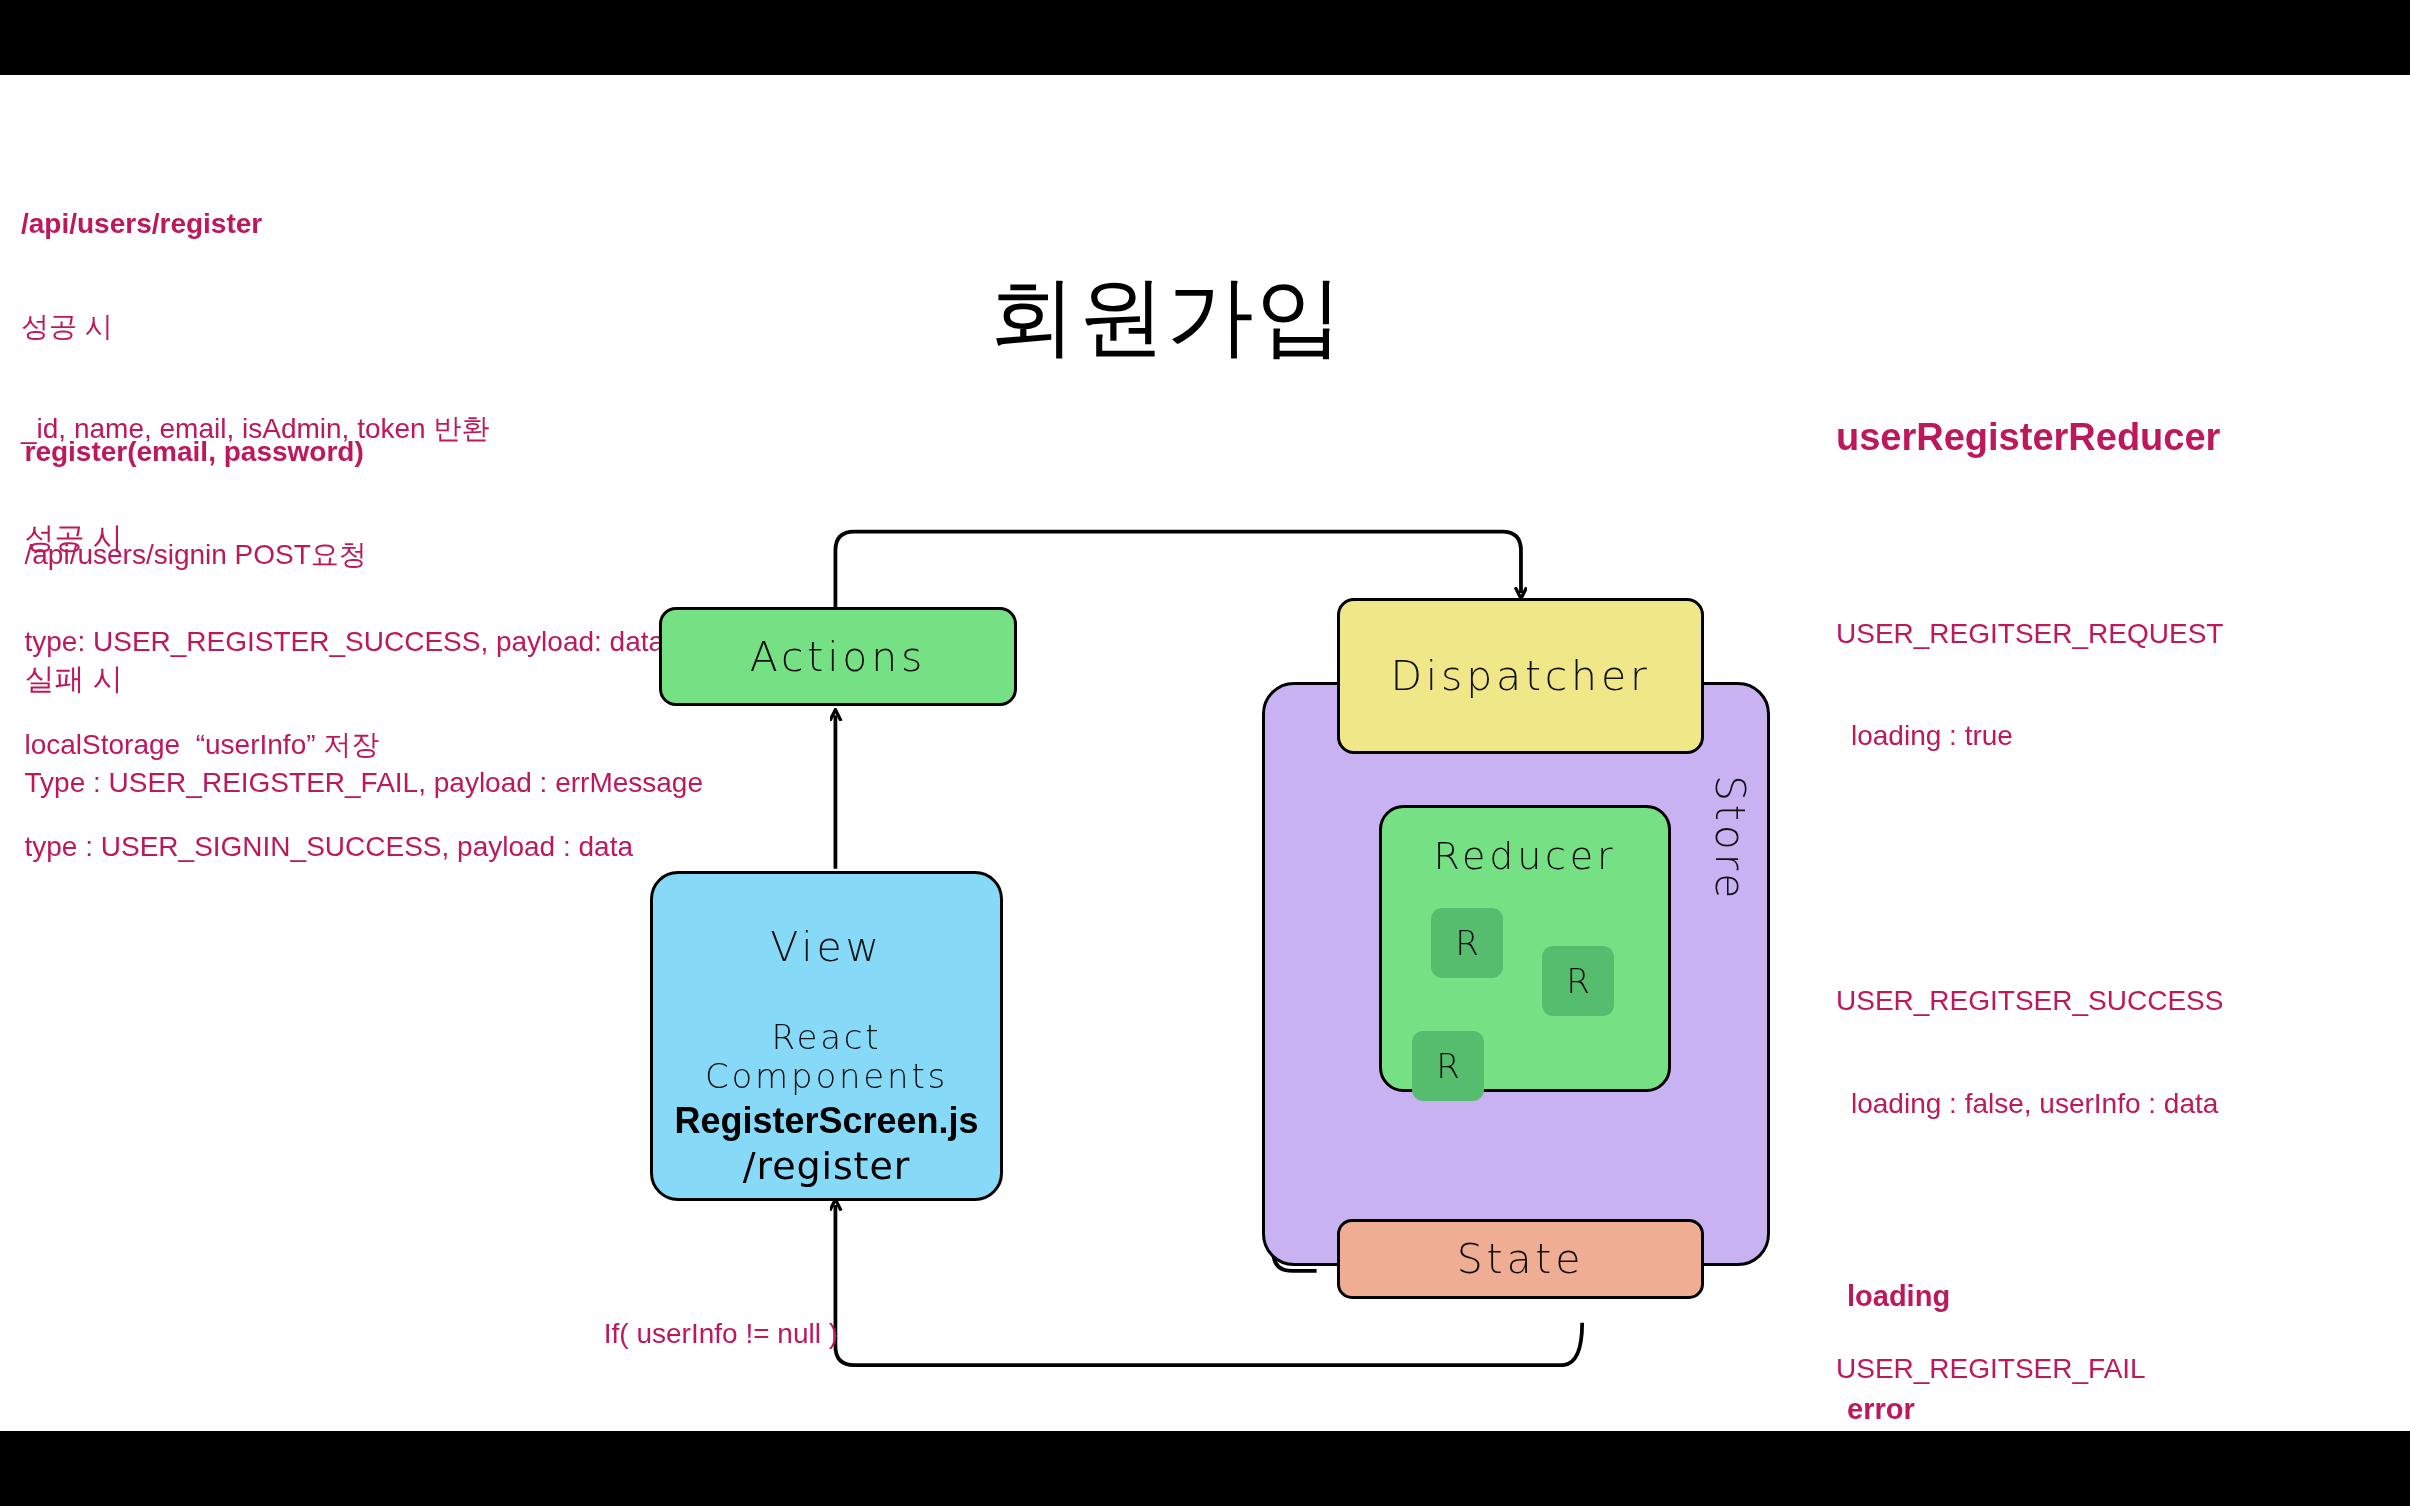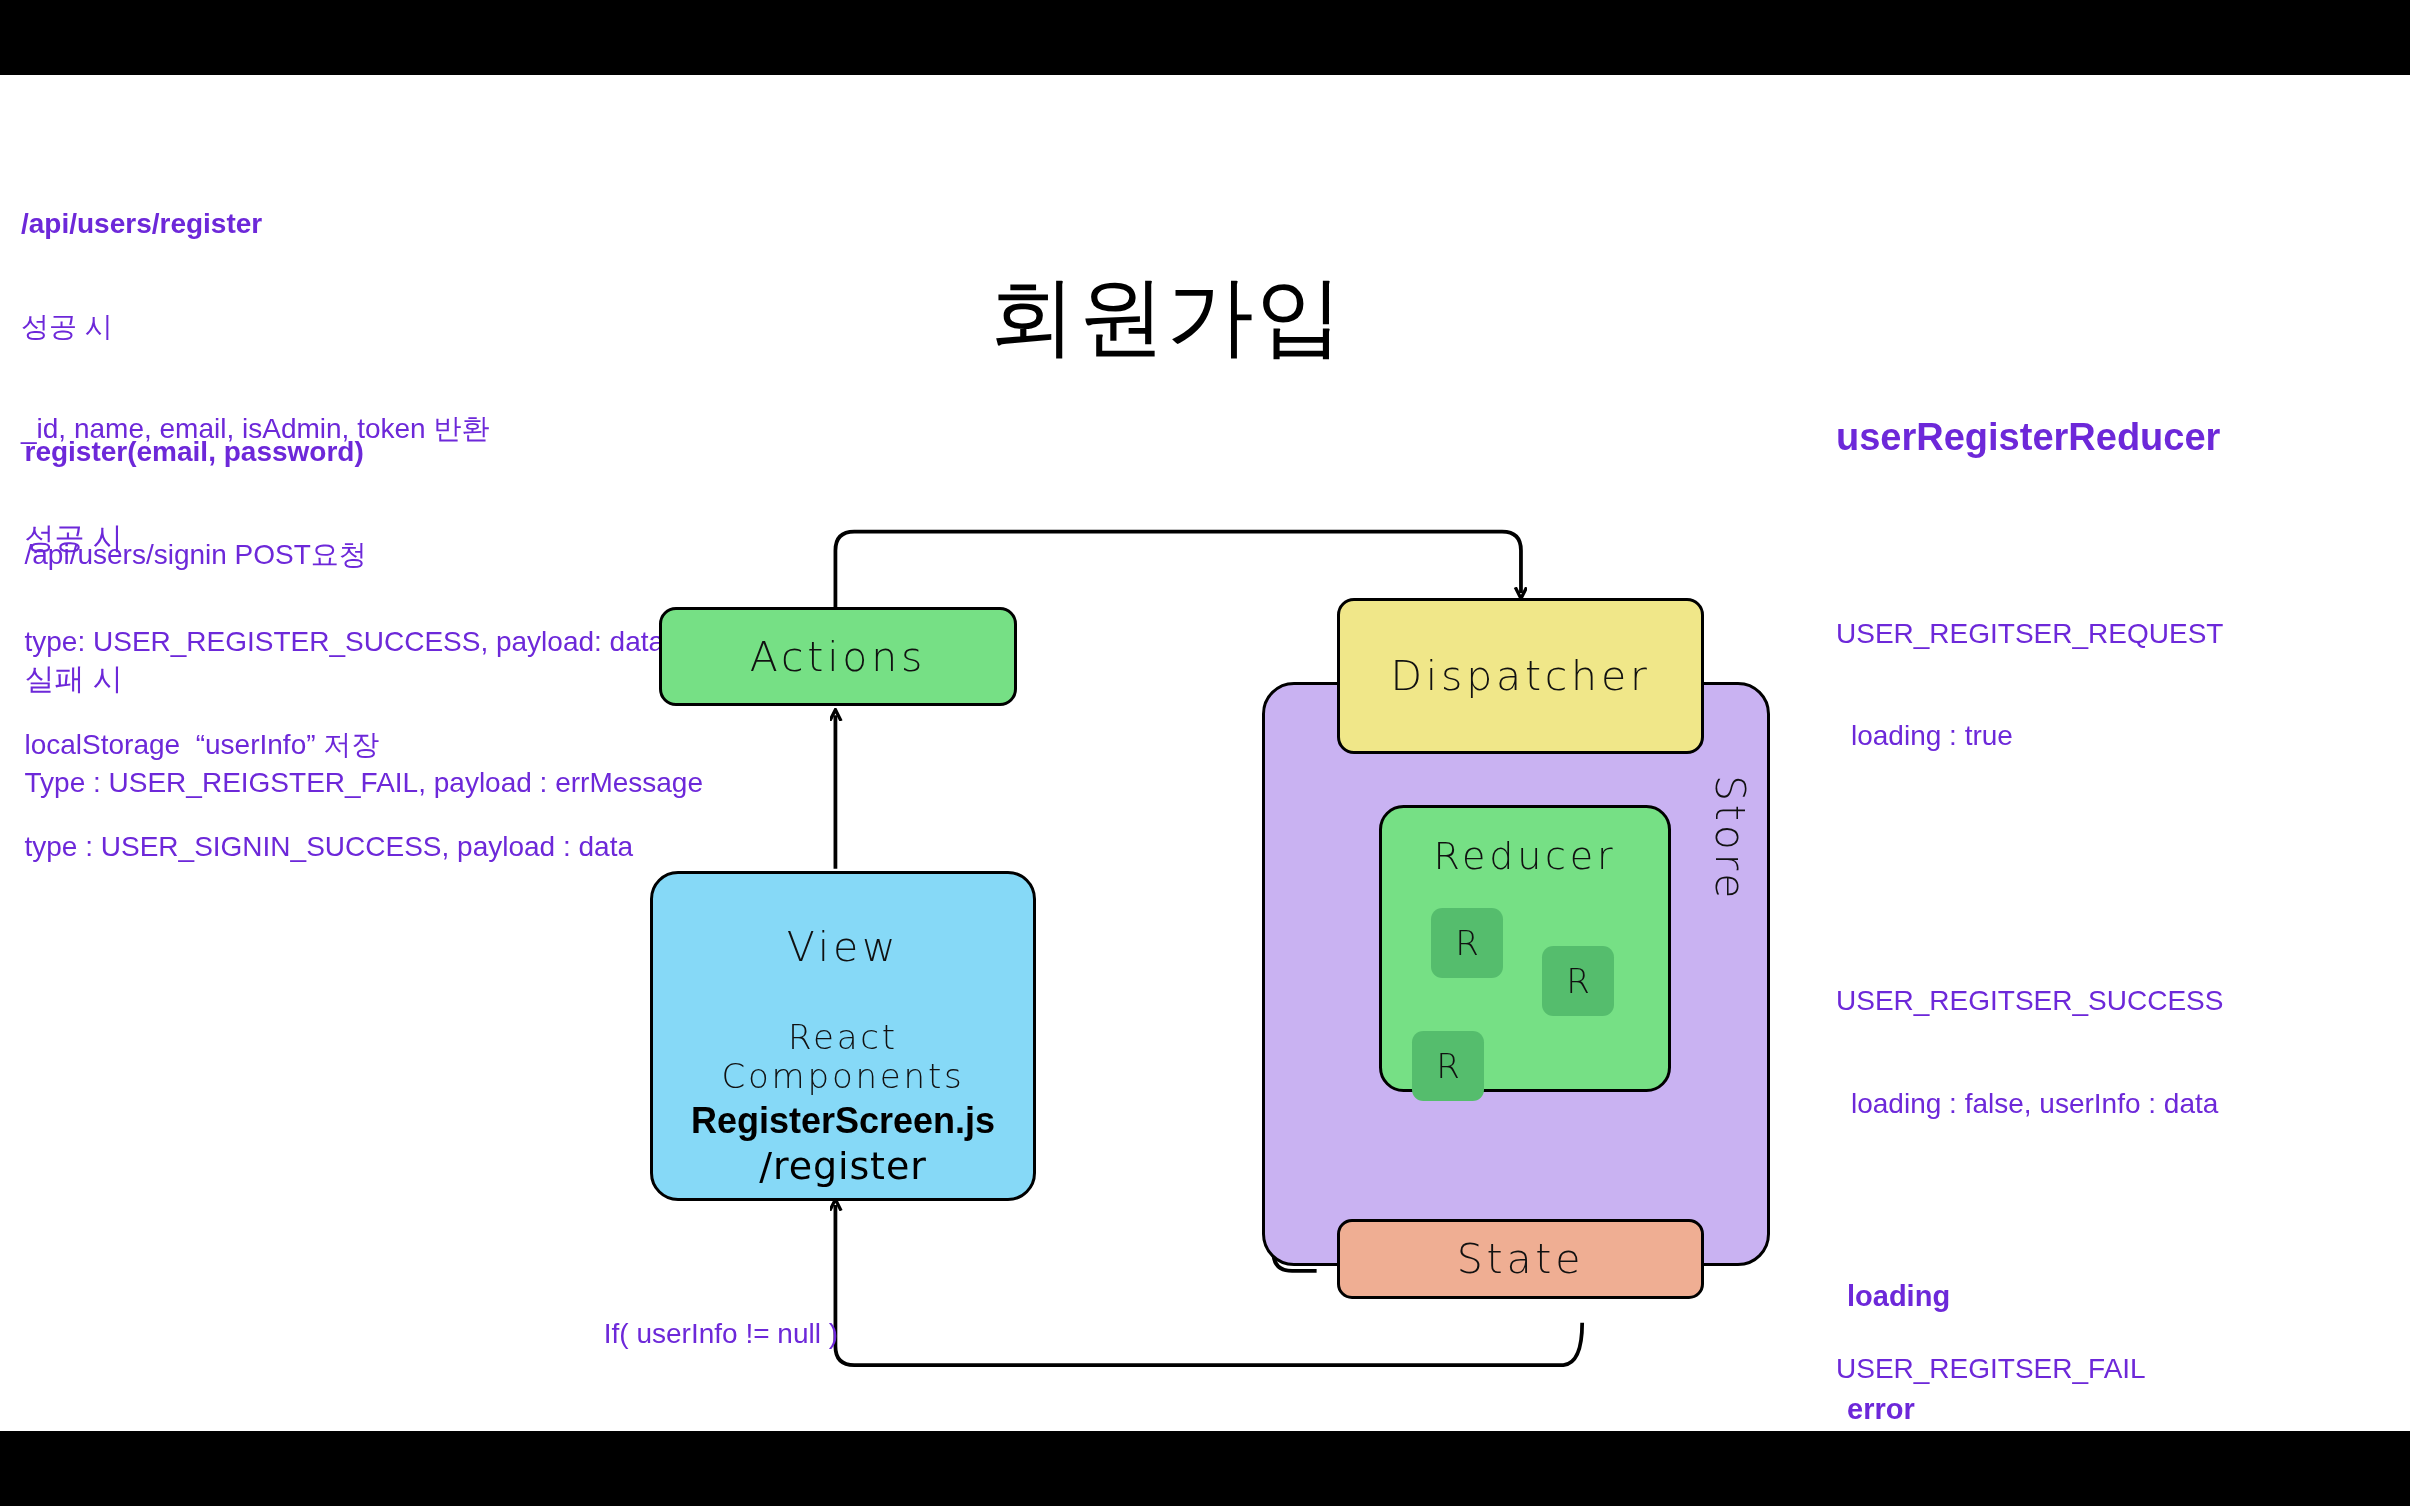--- a/index.html
+++ b/index.html
@@ -13,21 +13,21 @@
   #slide{
     position:absolute;left:0;top:75px;width:2411px;height:1356px;
     background:#ffffff;overflow:hidden;
   }
 
   .blackbar{position:absolute;left:0;width:2411px;background:#000;}
   #bar-top{top:0;height:75px;}
   #bar-bottom{top:1431px;height:75px;}
 
   
-  .txt{position:absolute;color:#6d28d9;white-space:pre;line-height:1.22;}
+  .txt{position:absolute;color:#be185d;white-space:pre;line-height:1.22;}
 
   #t-api{left:21px;top:64px;font-size:28px;}
   #t-api .l1{font-weight:700;}
   #t-register{left:24.5px;top:292px;font-size:28px;}
   #t-register .l1{font-weight:700;}
   #t-register .l2 b{font-weight:400;}
   #t-success{left:24.5px;top:377px;font-size:28px;}
   #t-success .hd{font-size:30px;}
   #t-fail{left:24.5px;top:518px;font-size:28px;}
   #t-fail .hd{font-size:30px;}
@@ -50,21 +50,21 @@
 
   
   .node{
     position:absolute;border:3.8px solid #000;box-sizing:border-box;
     display:flex;flex-direction:column;align-items:center;justify-content:center;
     font-family:"DejaVu Sans", sans-serif;color:#111;
   }
   .node .big{font-size:41px;letter-spacing:3.8px;font-weight:300;}
 
   #box-actions{left:659px;top:532px;width:358px;height:99px;border-radius:17px;background:#76e085;}
-  #box-view{left:650px;top:796px;width:386px;height:330px;border-radius:28px;background:#86d9f7;justify-content:flex-start;padding-top:49px;}
+  #box-view{left:650px;top:796px;width:353px;height:330px;border-radius:28px;background:#86d9f7;justify-content:flex-start;padding-top:49px;}
   #box-view .sub{font-size:34px;letter-spacing:2.8px;line-height:1.15;text-align:center;font-weight:300;margin-top:47px;}
   #box-view .fname{font-family:"Liberation Sans",sans-serif;font-weight:700;font-size:36px;letter-spacing:0;margin-top:4px;color:#000;}
   #box-view .route{font-size:38px;letter-spacing:0.9px;margin-top:1.9px;color:#000;}
 
   #box-store{left:1262px;top:607px;width:508px;height:584px;border-radius:32px;background:#c9b2f2;}
   #store-label{
     position:absolute;right:13px;top:90px;
     font-family:"DejaVu Sans",sans-serif;font-size:41px;letter-spacing:3.8px;font-weight:300;color:#111;
     writing-mode:vertical-rl;text-orientation:mixed;
   }

